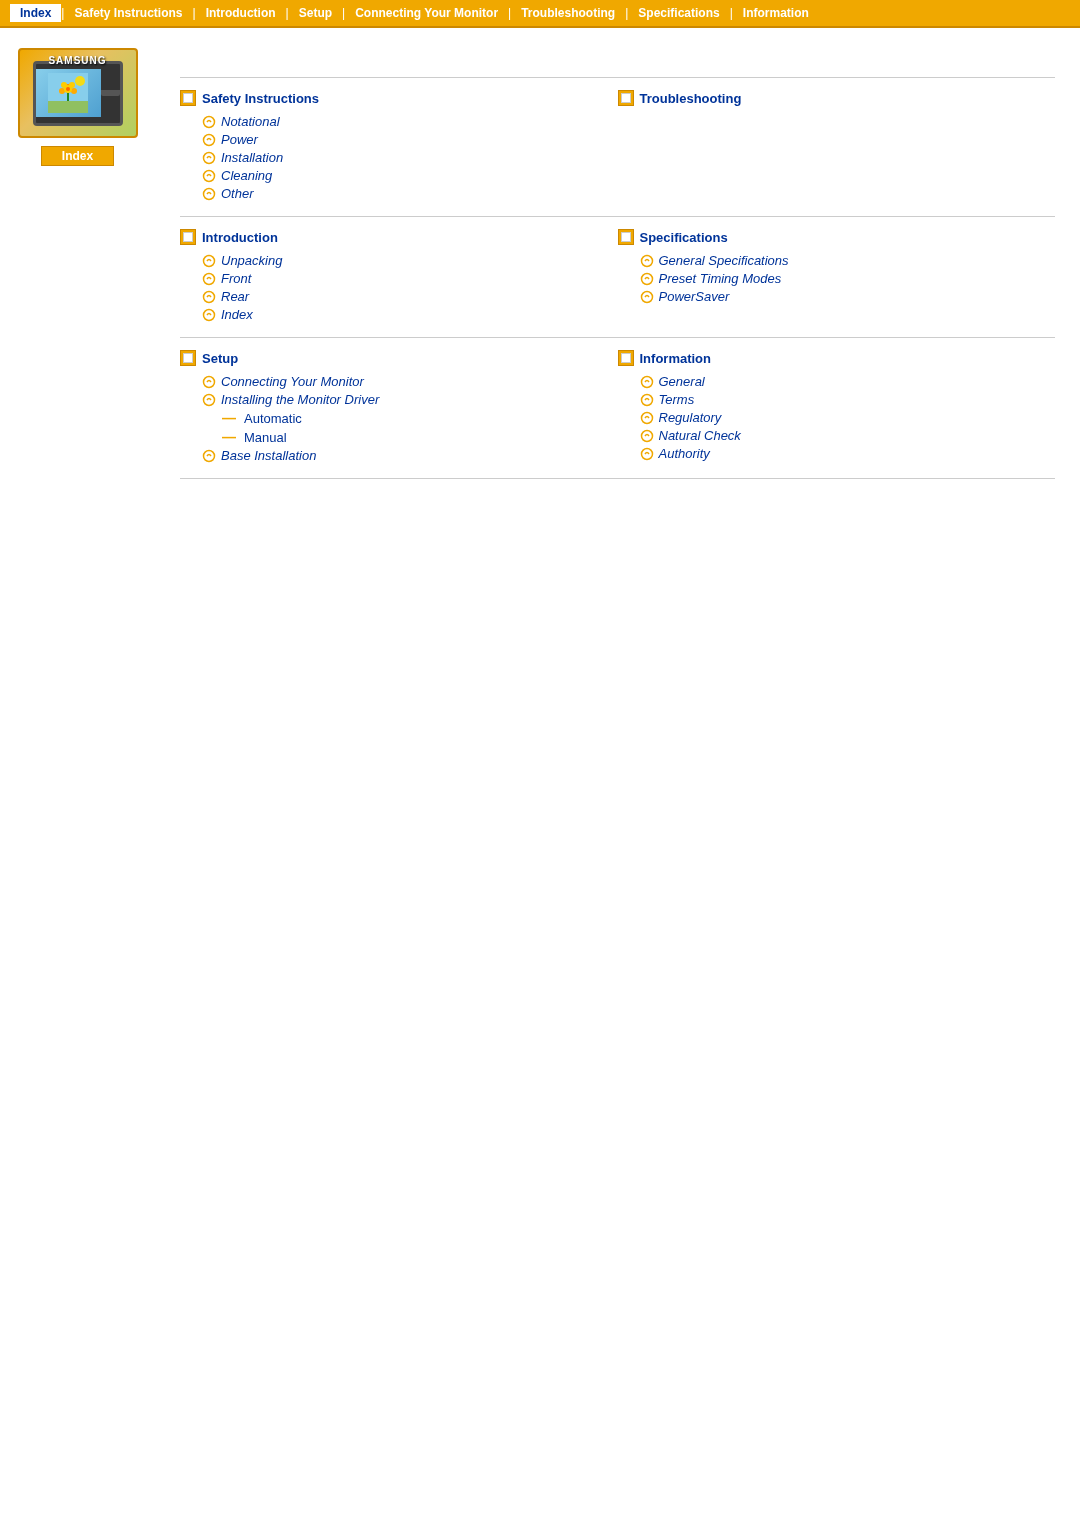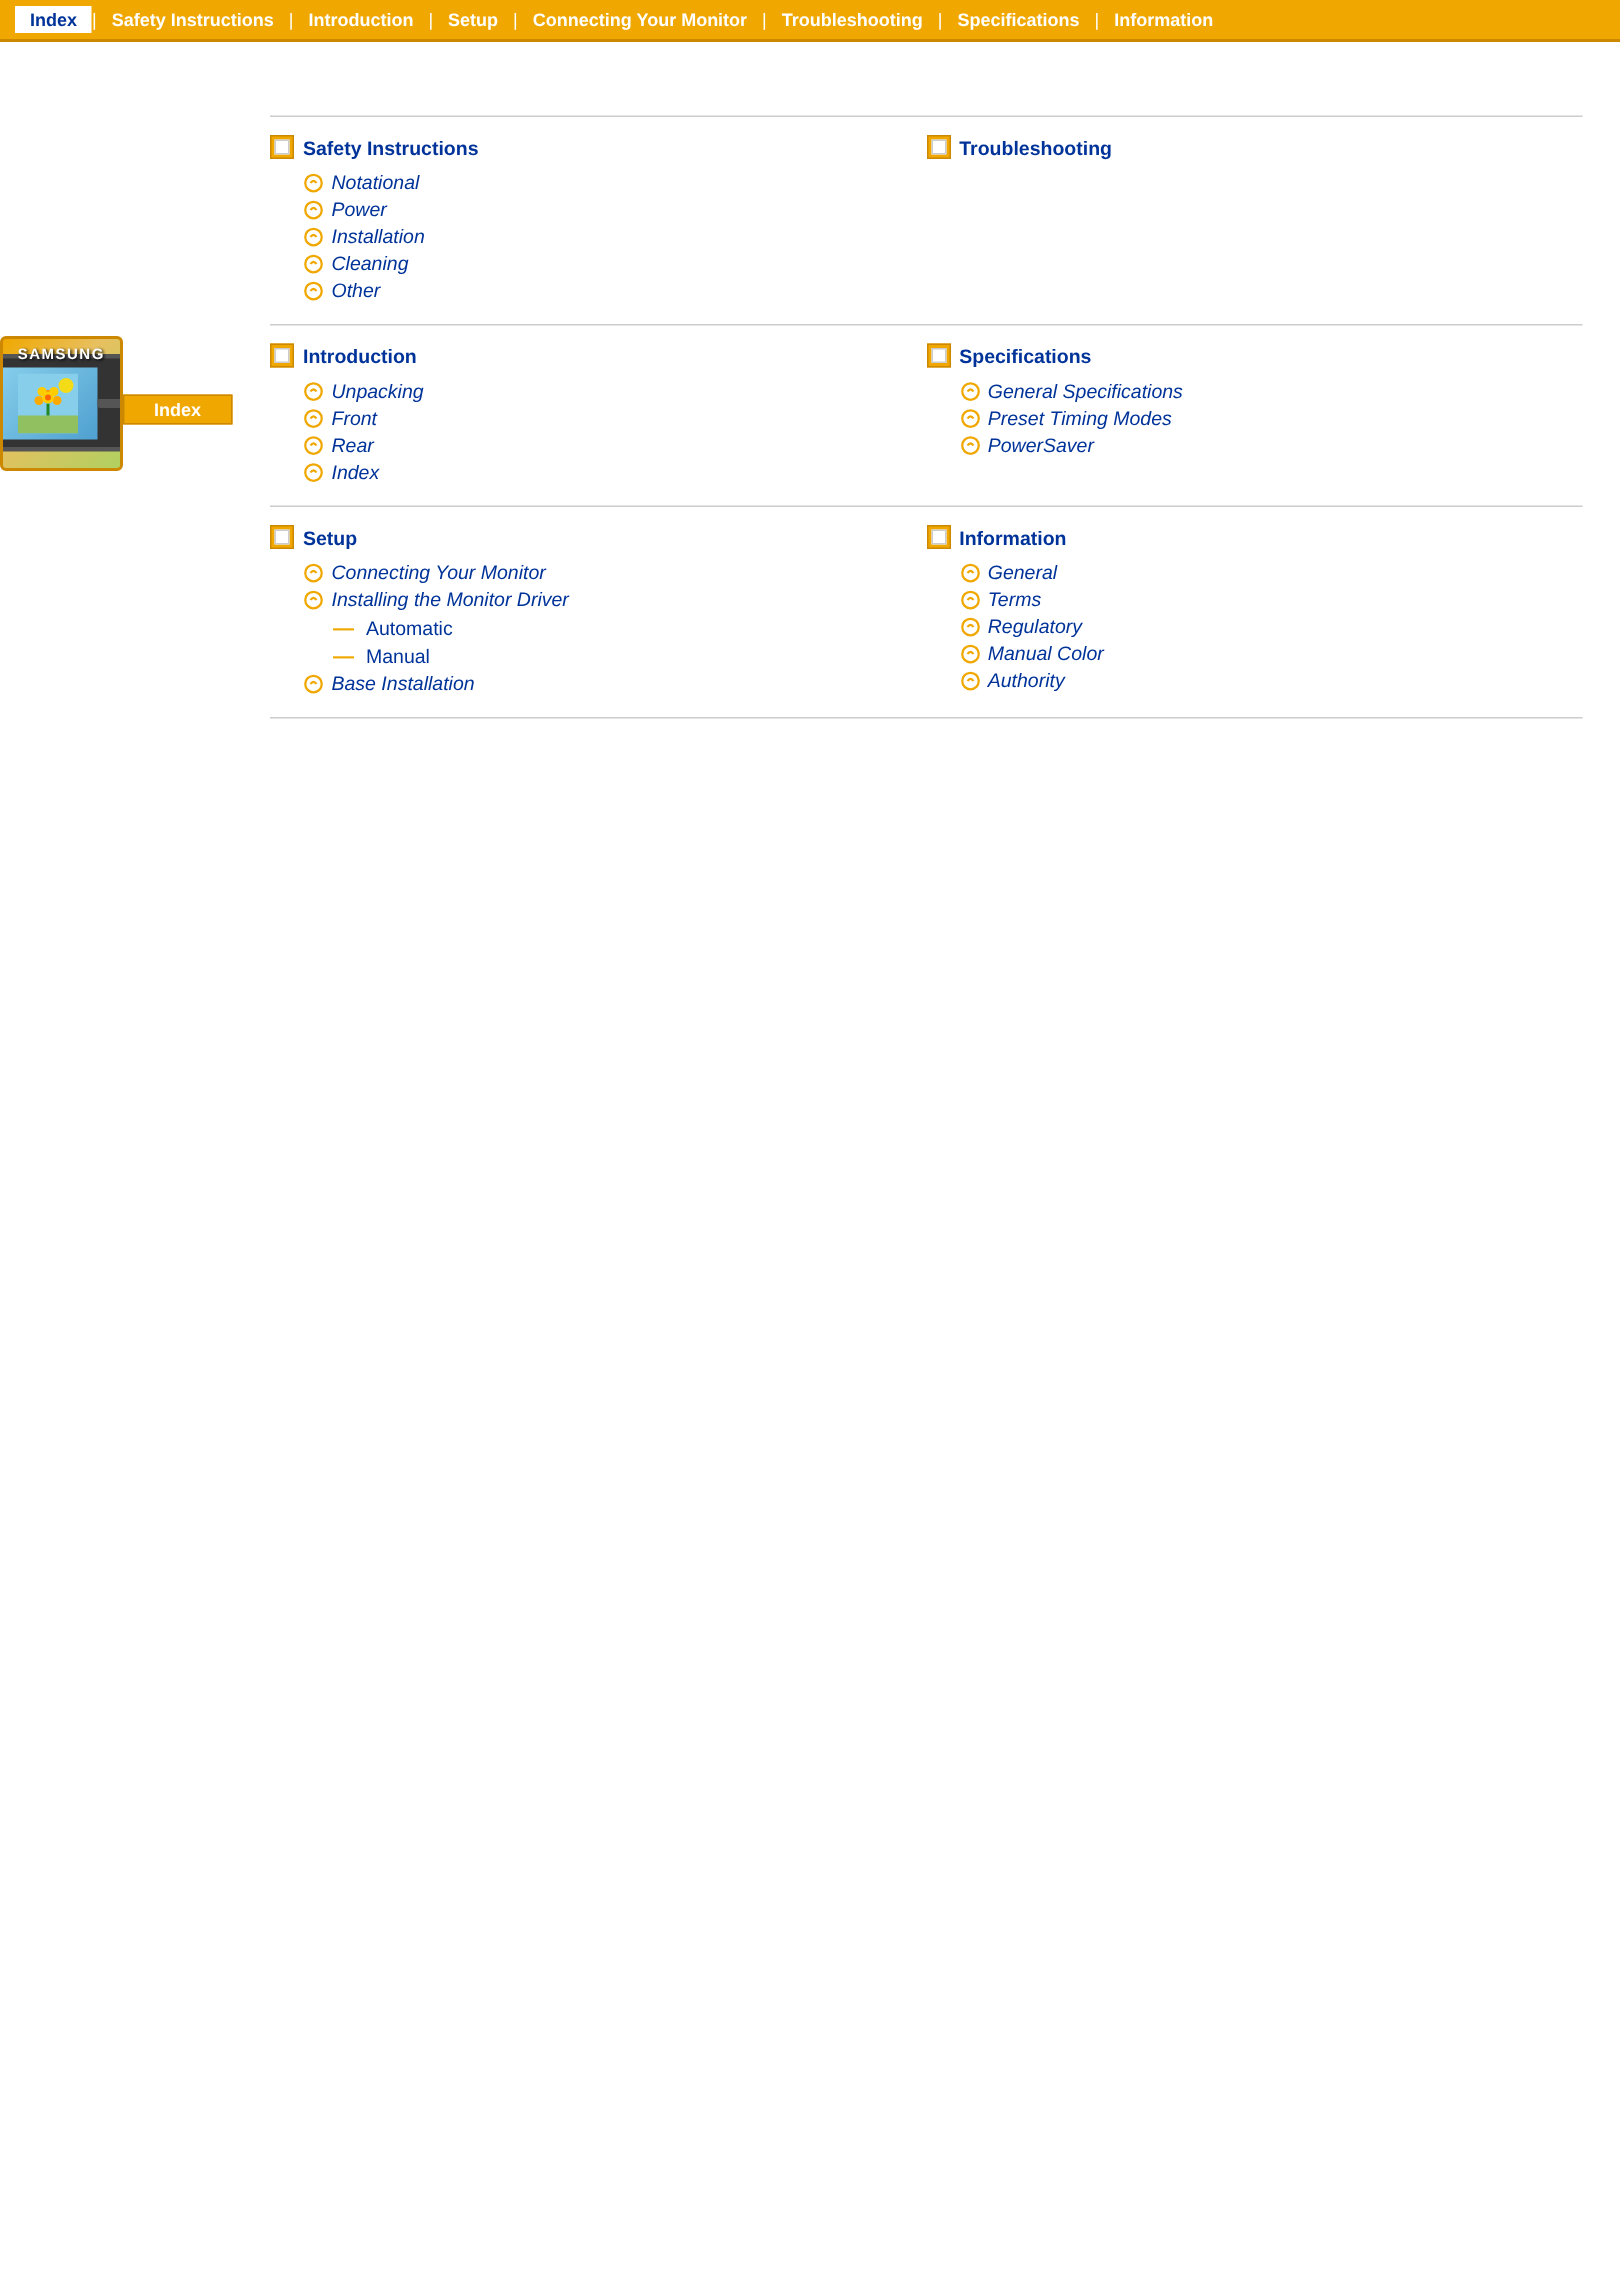--- a/index.html
+++ b/index.html
@@ -44,21 +44,21 @@
       display: flex;
       flex-direction: row;
       padding: 10px 0;
     }
 
     
     #sidebar {
       width: 155px;
       min-width: 155px;
       display: flex;
-      flex-direction: row;
+      flex-direction: column;
       align-items: center;
       padding-top: 10px;
     }
 
     #logo-box {
       width: 120px;
       height: 90px;
       background: linear-gradient(135deg, #f0a800 0%, #e8c060 40%, #b0d060 100%);
       border: 2px solid #cc8800;
       border-radius: 4px;
@@ -470,21 +470,21 @@
                   <circle cx="7" cy="7" r="5.5" fill="none" stroke="#f0a800" stroke-width="1.5"></circle>
                   <path d="M5 7 Q7 4 9 7" fill="none" stroke="#f0a800" stroke-width="1.5"></path>
                 </svg>
                 <a class="sub-link" href="#">Regulatory</a>
               </div>
               <div class="sub-item">
                 <svg width="14" height="14" viewBox="0 0 14 14" style="margin-right: 5px; flex-shrink: 0;">
                   <circle cx="7" cy="7" r="5.5" fill="none" stroke="#f0a800" stroke-width="1.5"></circle>
                   <path d="M5 7 Q7 4 9 7" fill="none" stroke="#f0a800" stroke-width="1.5"></path>
                 </svg>
-                <a class="sub-link" href="#">Manual Color</a>
+                <a class="sub-link" href="#">Natural Check</a>
               </div>
               <div class="sub-item">
                 <svg width="14" height="14" viewBox="0 0 14 14" style="margin-right: 5px; flex-shrink: 0;">
                   <circle cx="7" cy="7" r="5.5" fill="none" stroke="#f0a800" stroke-width="1.5"></circle>
                   <path d="M5 7 Q7 4 9 7" fill="none" stroke="#f0a800" stroke-width="1.5"></path>
                 </svg>
                 <a class="sub-link" href="#">Authority</a>
               </div>
             </div>
           </div>

